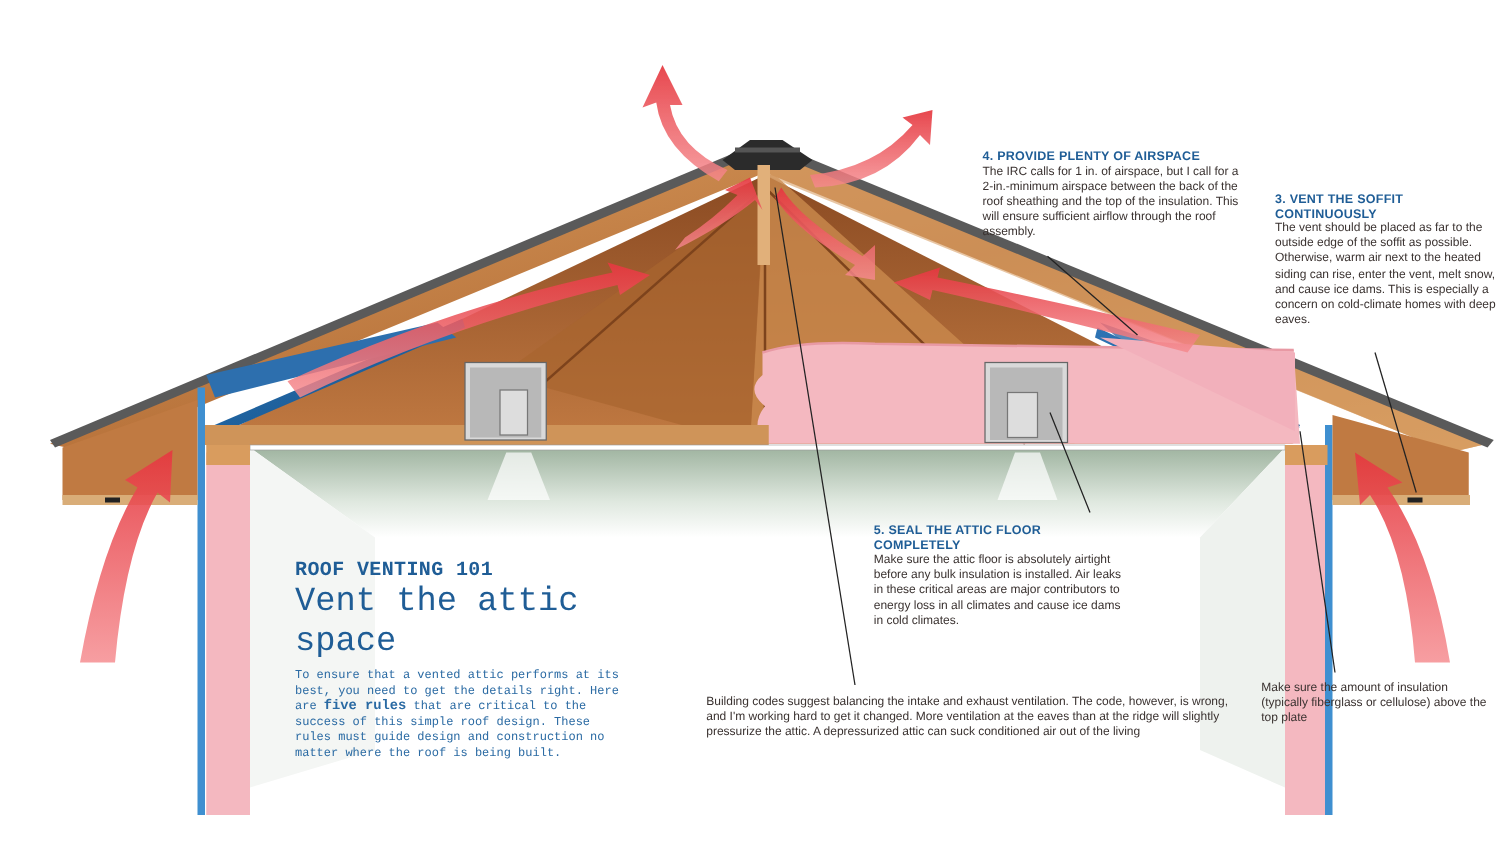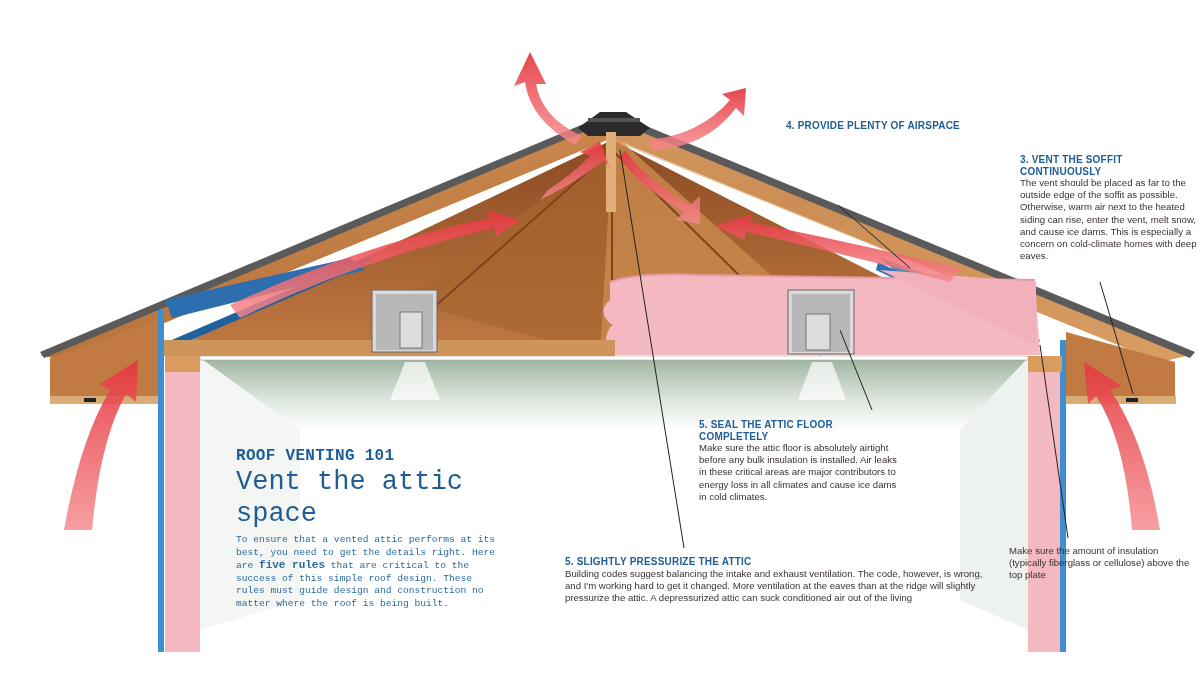--- a/index.html
+++ b/index.html
@@ -155,32 +155,32 @@
 </svg>
 
 <div class="intro">
   <div class="kicker">ROOF VENTING 101</div>
   <div class="title">Vent the attic space</div>
   <div class="body"><span>To ensure that a vented attic performs at its best, you need to get the details right. Here are </span><b>five rules</b><span> that are critical to the success of this simple roof design. These rules must guide design and construction no matter where the roof is being built.</span></div>
 </div>
 
 <div class="callout" style="left:786px; top:120px; width:212px;">
   <div class="h">4. PROVIDE PLENTY OF AIRSPACE</div>
+  <div>The IRC calls for 1 in. of airspace, but I call for a 2-in.-minimum airspace between the back of the roof sheathing and the top of the insulation. This will ensure sufficient airflow through the roof assembly.</div>
 </div>
 
 <div class="callout" style="left:1020px; top:154px; width:180px;">
   <div class="h">3. VENT THE SOFFIT CONTINUOUSLY</div>
   <div>The vent should be placed as far to the outside edge of the soffit as possible. Otherwise, warm air next to the heated siding can rise, enter the vent, melt snow, and cause ice dams. This is especially a concern on cold-climate homes with deep eaves.</div>
 </div>
 
 <div class="callout" style="left:699px; top:419px; width:205px;">
   <div class="h">5. SEAL THE ATTIC FLOOR COMPLETELY</div>
   <div>Make sure the attic floor is absolutely airtight before any bulk insulation is installed. Air leaks in these critical areas are major contributors to energy loss in all climates and cause ice dams in cold climates.</div>
 </div>
 
 <div class="callout" style="left:565px; top:556px; width:425px;">
-  <div class="h">5. SLIGHTLY PRESSURIZE THE ATTIC</div>
   <div>Building codes suggest balancing the intake and exhaust ventilation. The code, however, is wrong, and I'm working hard to get it changed. More ventilation at the eaves than at the ridge will slightly pressurize the attic. A depressurized attic can suck conditioned air out of the living</div>
 </div>
 
 <div class="callout" style="left:1009px; top:545px; width:185px;">
   <div>Make sure the amount of insulation (typically fiberglass or cellulose) above the top plate</div>
 </div>
 
 </body></html>

